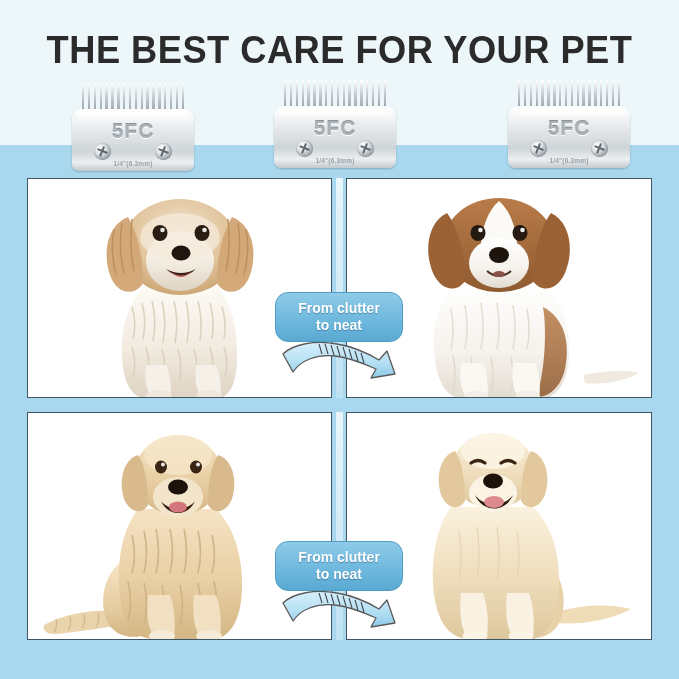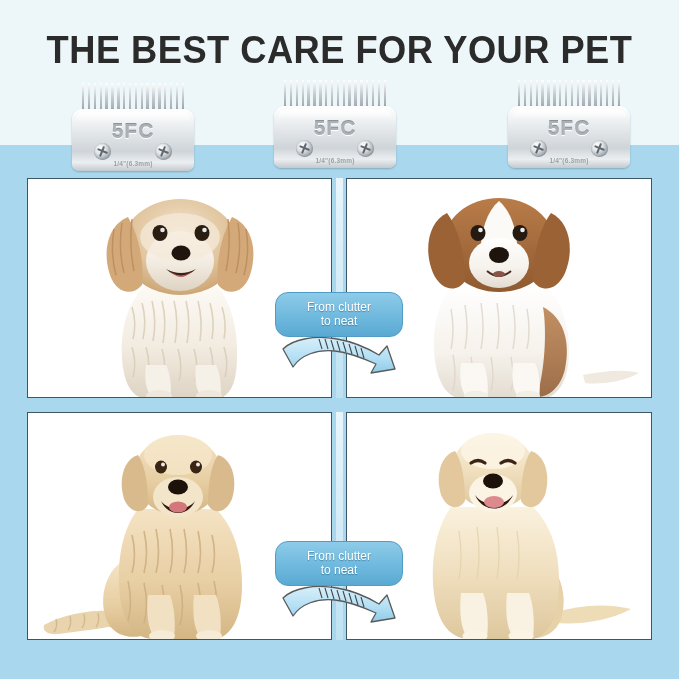--- a/index.html
+++ b/index.html
@@ -180,22 +180,22 @@
 
   .badge {
     position: relative;
     width: 128px;
     padding: 7px 4px 8px;
     border-radius: 13px;
     background: linear-gradient(to bottom, #8ecbe8 0%, #6fb9de 55%, #5aa9d2 100%);
     border: 1.4px solid #4f9cc4;
     text-align: center;
     color: #ffffff;
-    font-weight: 400;
-    font-size: 12px;
+    font-weight: 700;
+    font-size: 14px;
     line-height: 1.18;
     text-shadow: 0 1px 1px rgba(40,90,120,.55);
     z-index: 2;
   }
 
   .arrow-wrap {
     position: relative;
     width: 128px;
     height: 52px;
     margin-top: -2px;

